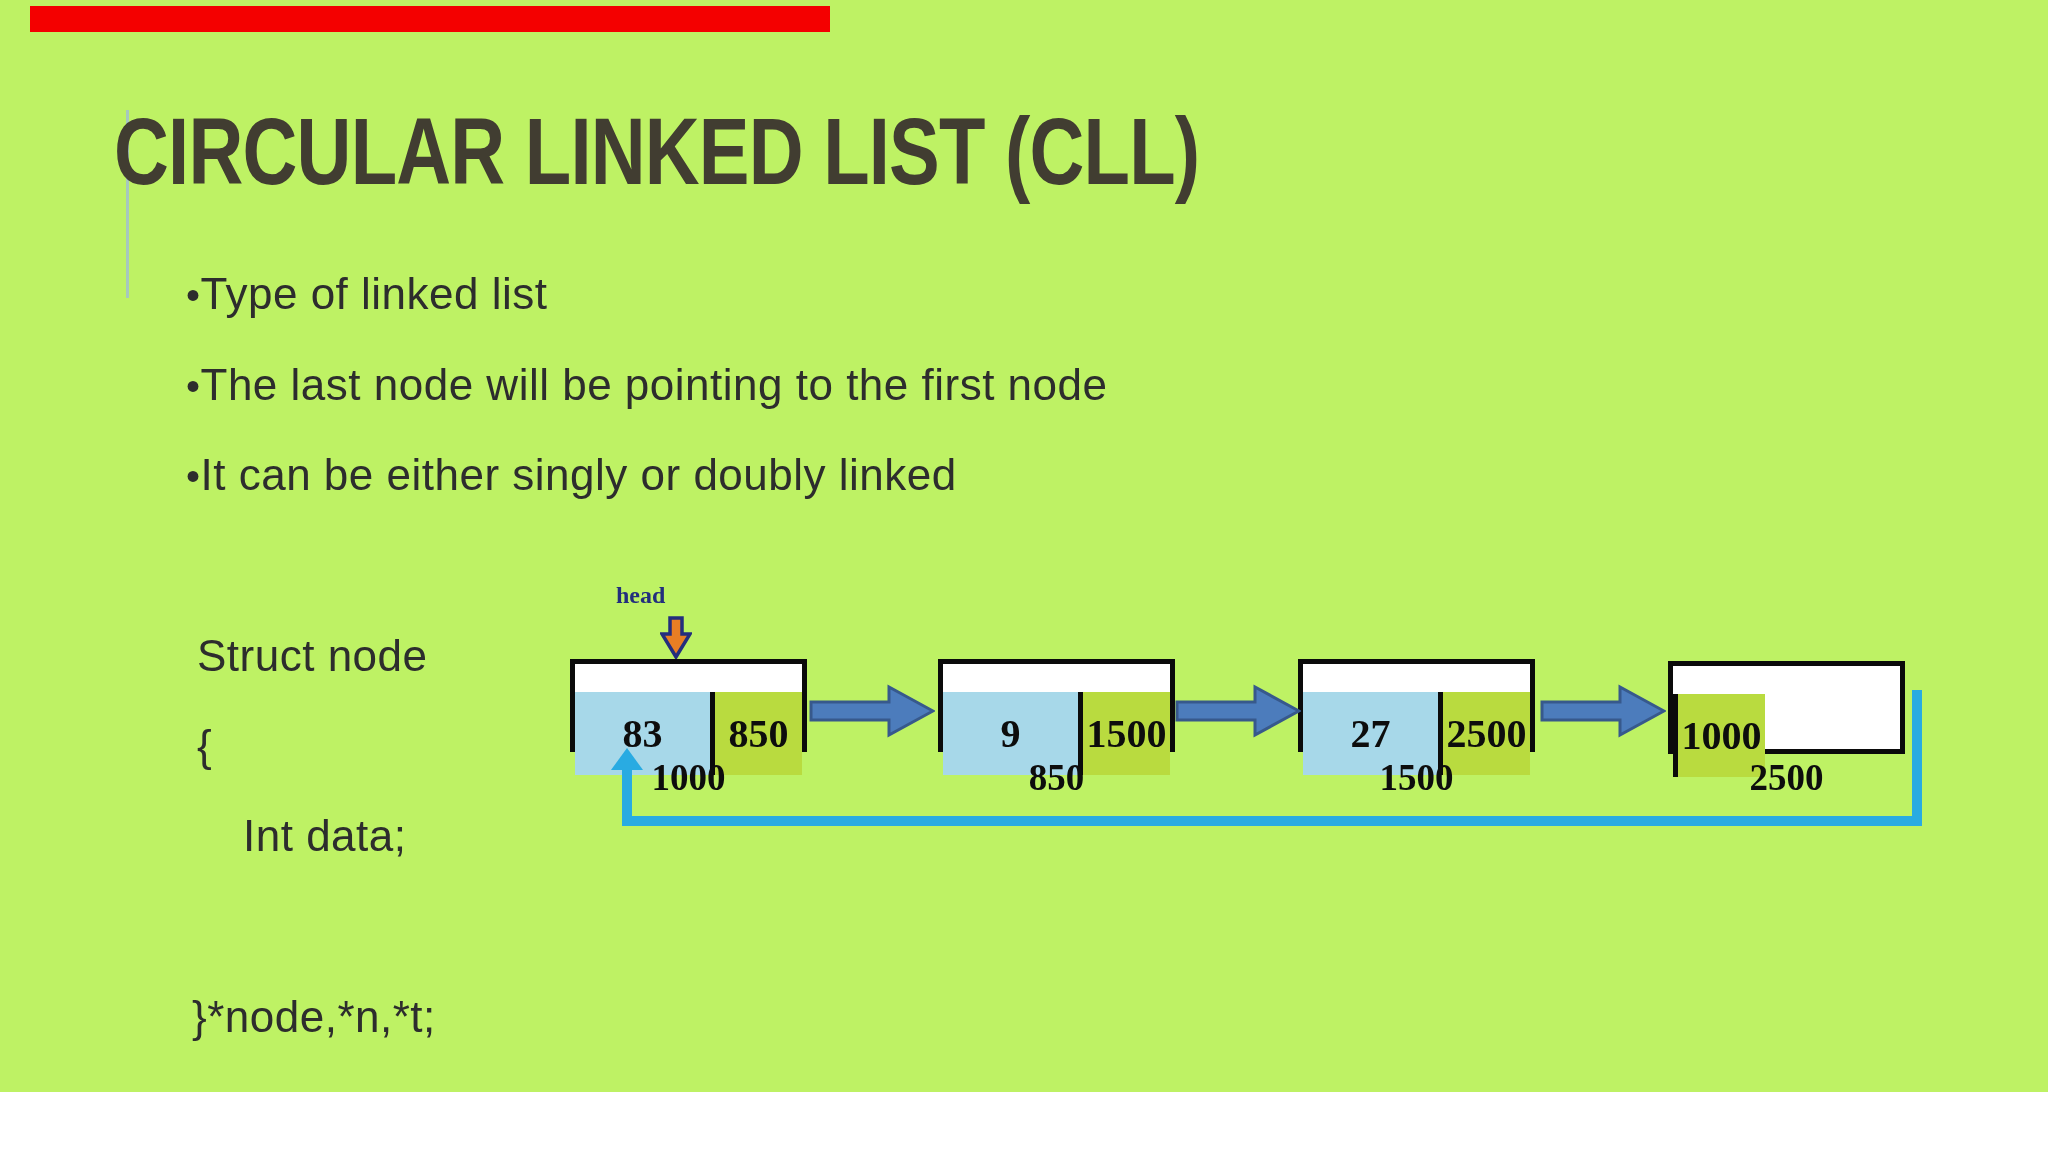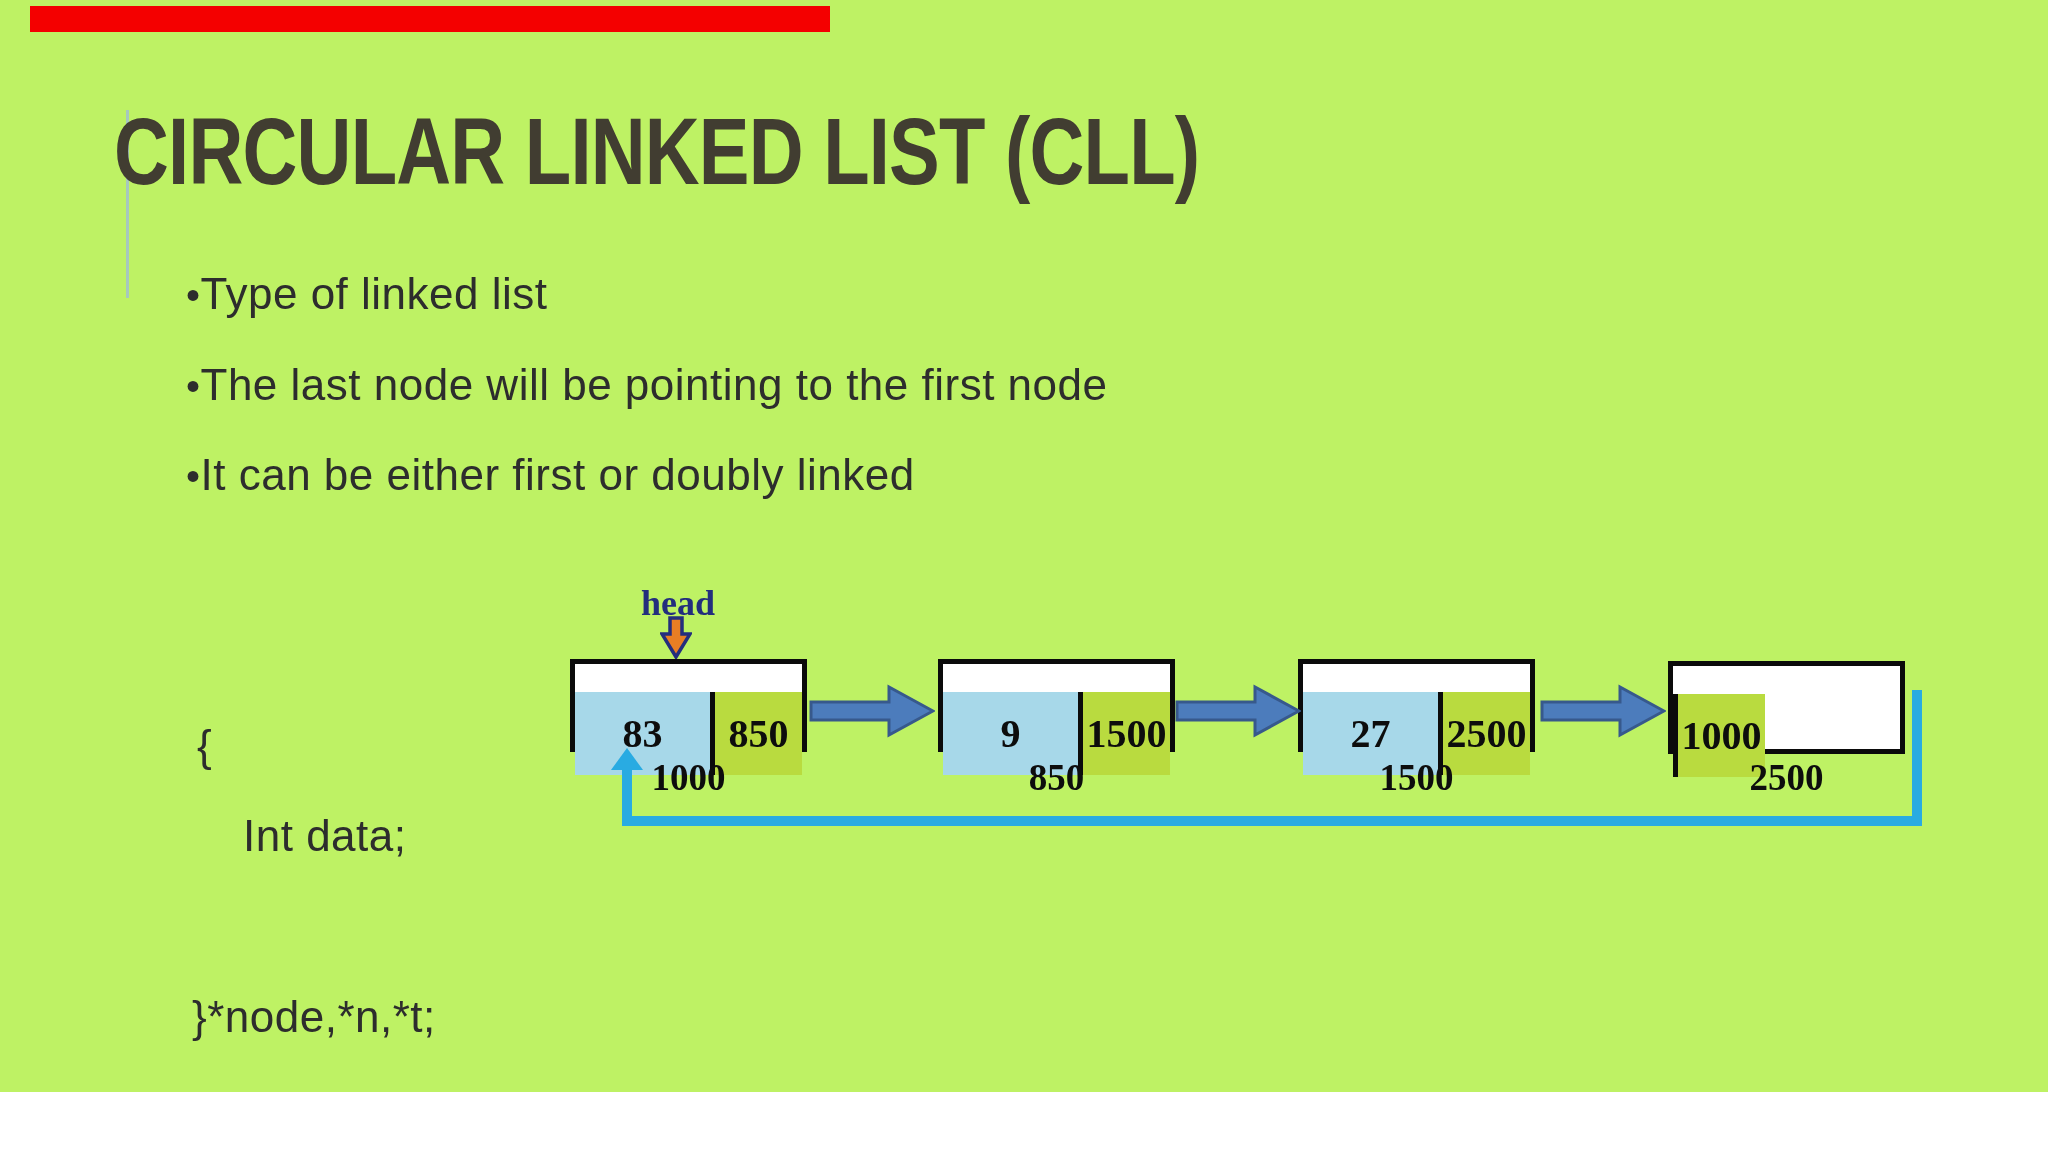--- a/index.html
+++ b/index.html
@@ -47,23 +47,23 @@
     font-size:40px;color:#0d0d0d;box-sizing:border-box;height:100%;margin-top:28px;
   }
   .cell-data{width:135px;background:var(--node-data-fill,#A7D8E9);}
   .cell-next{width:92px;border-left:5px solid var(--node-border,#0B0B0B);background:var(--node-next-fill,#B9DB3F);}
   .addr{
     position:absolute;width:237px;text-align:center;top:756px;
     font-family:"Liberation Serif", serif;font-weight:bold;
     font-size:37px;color:#0d0d0d;
   }
   .head-label{
-    position:absolute;left:616px;top:582px;width:124px;text-align:center;
+    position:absolute;left:616px;top:582px;width:124px;
     font-family:"Liberation Serif", serif;font-weight:bold;
-    font-size:36px;color:var(--head-text,#232E7D);
+    font-size:24px;color:var(--head-text,#232E7D);
   }
   .ptr-arrow{position:absolute;top:683px;}
   .cyan{position:absolute;background:var(--loop-arrow,#29ABE2);}
   .cyan-h{left:622px;top:816px;width:1300px;height:10px;}
   .cyan-v-right{left:1912px;top:690px;width:10px;height:136px;}
   .cyan-v-left{left:622px;top:766px;width:10px;height:60px;}
   .cyan-head{
     position:absolute;left:611px;top:748px;width:0;height:0;background:transparent;
     border-left:16px solid transparent;border-right:16px solid transparent;
     border-bottom:22px solid var(--loop-arrow,#29ABE2);
@@ -74,22 +74,23 @@
 
 <div class="slide">
 
   <div class="accent-bar"></div>
   <div class="accent-line"></div>
 
   <div class="title">CIRCULAR LINKED LIST (CLL)</div>
 
   <div class="txtline" style="left:186px;top:357px"><span class="bullet-dot">•</span><span>The last node will be pointing to the first node</span></div>
   <div class="txtline" style="left:186px;top:266px"><span class="bullet-dot">•</span><span>Type of linked list</span></div>
-  <div class="txtline" style="left:186px;top:447px"><span class="bullet-dot">•</span><span>It can be either first or doubly linked</span></div>
+  <div class="txtline" style="left:186px;top:447px"><span class="bullet-dot">•</span><span>It can be either singly or doubly linked</span></div>
 
+  <div class="txtline" style="left:197px;top:628px">Struct node</div>
   <div class="txtline" style="left:197px;top:718px">{</div>
   <div class="txtline" style="left:243px;top:808px">Int data;</div>
   <div class="txtline" style="left:192px;top:989px">}*node,*n,*t;</div>
 
   <div class="head-label">head</div>
   <svg class="ptr-arrow" style="left:660px;top:616px" width="32" height="44" viewBox="0 0 32 44">
     <path d="M10 2 L22 2 L22 18 L30 18 L16 41 L2 18 L10 18 Z" fill="var(--head-arrow-fill,#E87E24)" stroke="var(--head-text,#232E7D)" stroke-width="3.5" stroke-linejoin="miter"></path>
   </svg>
 
   <div class="ll-node" style="left:570px;top:659px">

